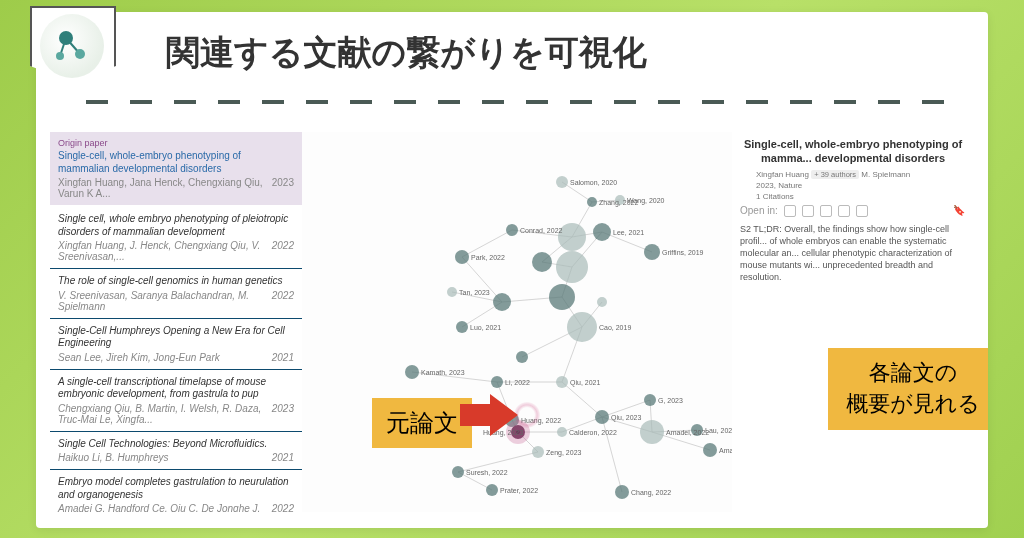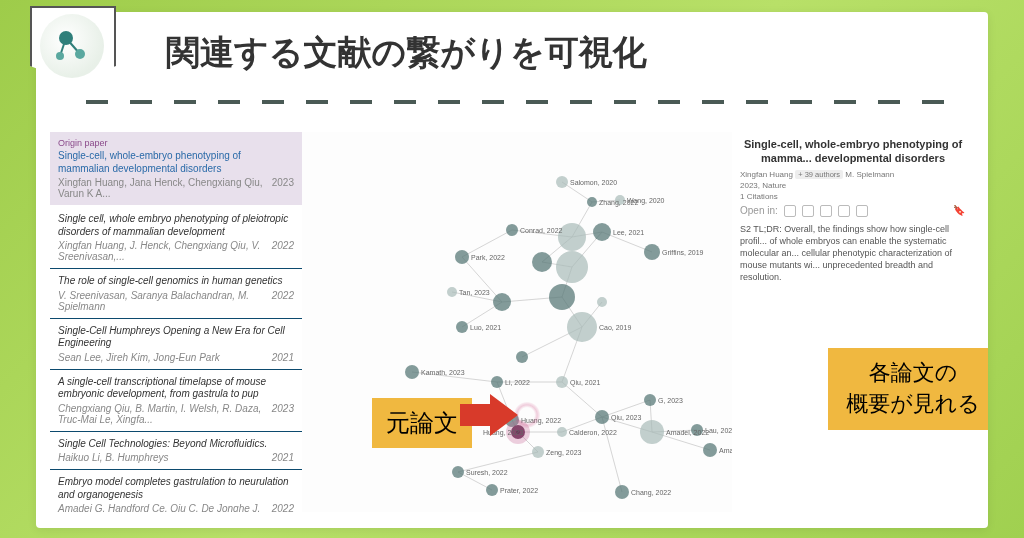--- a/index.html
+++ b/index.html
@@ -104,21 +104,21 @@
 
   
   .detail-panel {
     width: 242px;
     padding: 6px 8px;
     font-size: 9.5px;
     color: #333;
     overflow: hidden;
   }
   .detail-title { font-weight: 600; font-size: 11px; line-height: 1.25; margin-bottom: 4px; text-align: center; }
-  .detail-meta { font-size: 8px; color: #777; margin-bottom: 2px; }
+  .detail-meta { font-size: 8px; color: #777; margin-bottom: 2px; margin-left: 16px; }
   .author-badge { background: #eee; padding: 0 3px; border-radius: 2px; font-size: 7.5px; }
   .detail-icons { display: flex; gap: 6px; margin: 4px 0 6px; color: #999; font-size: 10px; align-items: center;}
   .detail-icons .ico { width: 12px; height: 12px; border: 1px solid #bbb; border-radius: 2px; }
   .detail-summary { font-size: 9px; line-height: 1.35; color: #555; }
 
   
   .callout {
     position: absolute;
     background: #f0b840;
     color: #000;

